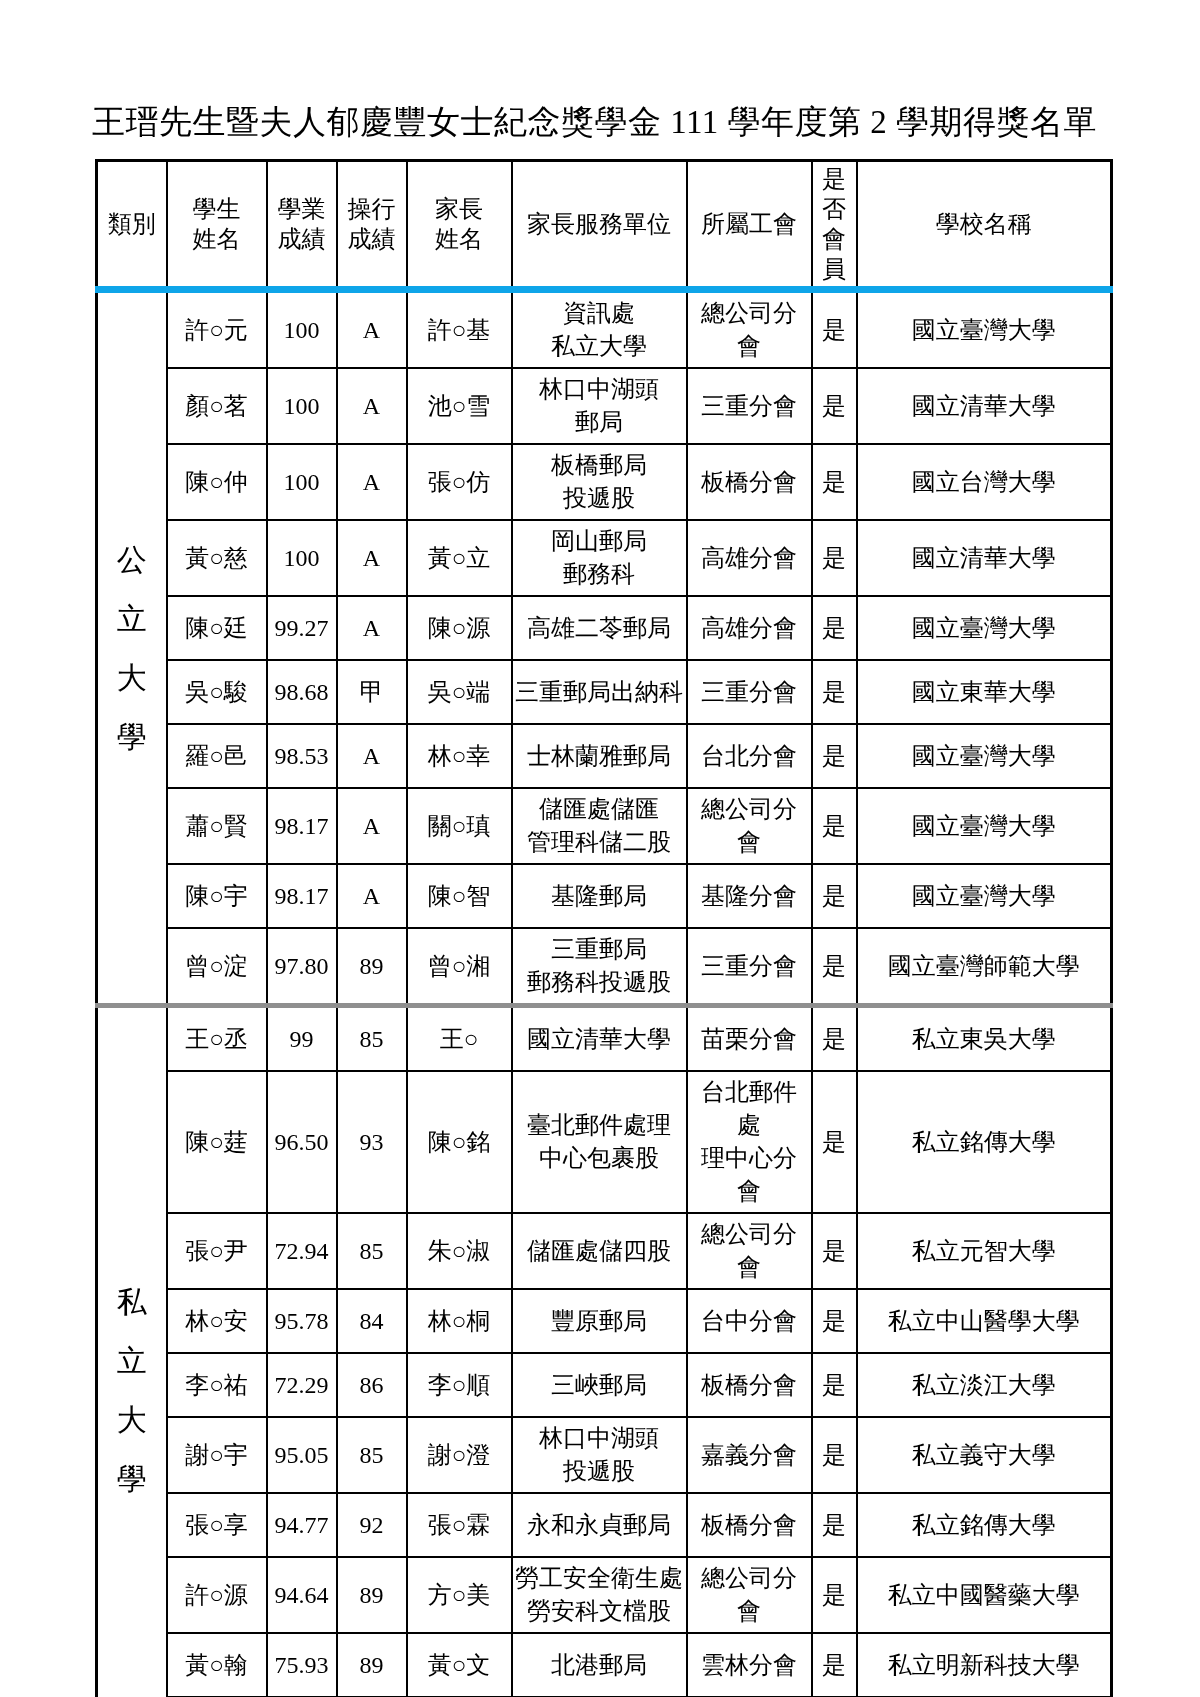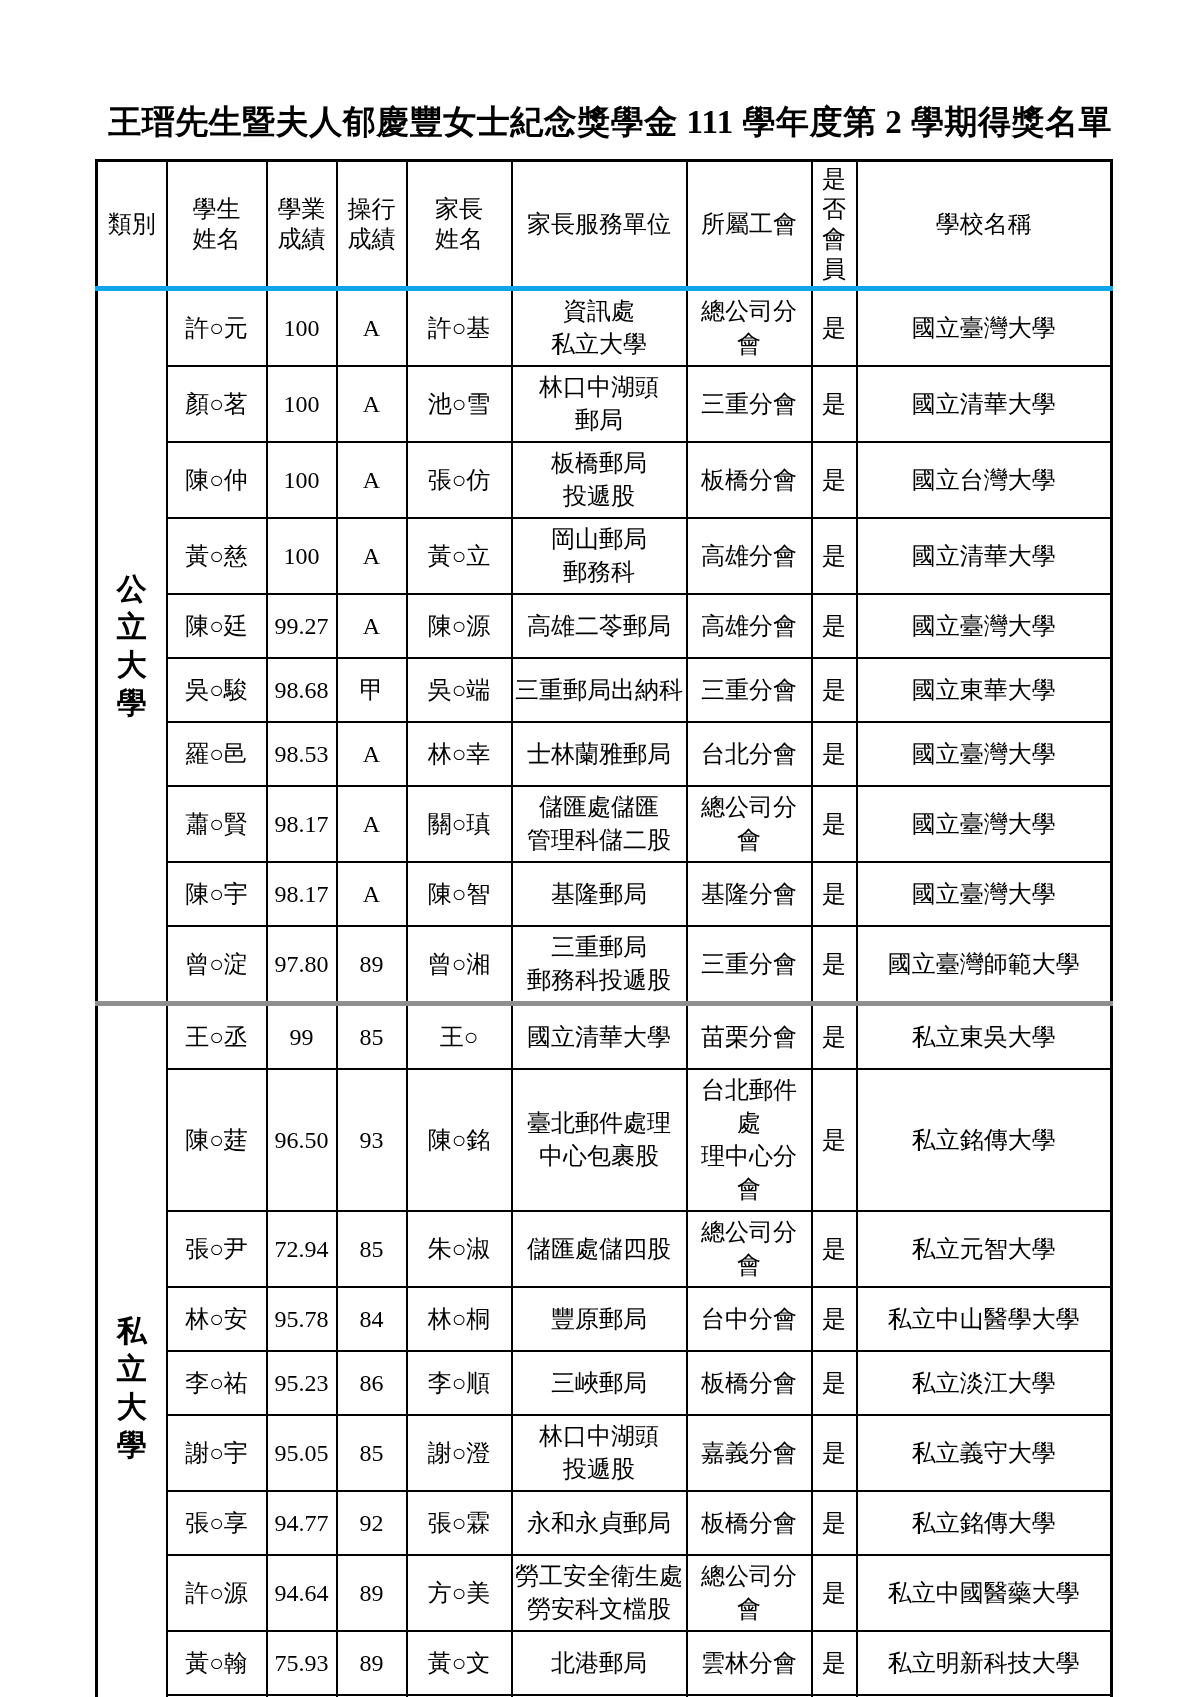--- a/index.html
+++ b/index.html
@@ -12,23 +12,23 @@
     height: 1697px;
     position: relative;
     font-family: "Liberation Serif", "DejaVu Serif", serif;
     color: #000;
   }
   .title {
     box-sizing: border-box;
     margin: 0 0 0 92px;
     width: 1020px;
     padding: 100px 0 14px 0;
-    text-align: right;
+    text-align: left;
     font-size: 33px;
-    font-weight: bold;
+    font-weight: normal;
     letter-spacing: 0.5px;
     white-space: nowrap;
   }
   table.award-table {
     border-collapse: collapse;
     table-layout: fixed;
     margin-left: 95px;
     width: 1015px;
     border: 3px solid #000;
   }
@@ -40,33 +40,33 @@
     font-size: 24px;
     line-height: 33px;
     padding: 4px 2px;
     overflow: hidden;
   }
   thead th {
     font-weight: normal;
     line-height: 30px;
     height: 58px;
     padding: 2px;
-    border-bottom: 5px solid #0ea5e9;
+    border-bottom: 7px solid #0ea5e9;
   }
   tbody td { height: 54px; }
   tr.section-end td { border-bottom: 5px solid #8f8f8f; }
   td.cat { border-bottom-color: #000; }
   td.cat-public { border-bottom: 5px solid #8f8f8f; }
   .vtext {
     width: 34px;
     margin: 0 auto;
     word-break: break-all;
     font-size: 30px;
-    line-height: 38px;
-    font-weight: bold;
+    line-height: 59px;
+    font-weight: normal;
     letter-spacing: 0;
   }
 </style>
 </head>
 <body>
 
 <h1 class="title">王瑨先生暨夫人郁慶豐女士紀念獎學金 111 學年度第 2 學期得獎名單</h1>
 
 <table class="award-table">
   <colgroup>
@@ -244,21 +244,21 @@
       <td>95.78</td>
       <td>84</td>
       <td>林○桐</td>
       <td>豐原郵局</td>
       <td>台中分會</td>
       <td>是</td>
       <td>私立中山醫學大學</td>
     </tr>
     <tr>
       <td>李○祐</td>
-      <td>95.23</td>
+      <td>72.29</td>
       <td>86</td>
       <td>李○順</td>
       <td>三峽郵局</td>
       <td>板橋分會</td>
       <td>是</td>
       <td>私立淡江大學</td>
     </tr>
     <tr>
       <td>謝○宇</td>
       <td>95.05</td>

